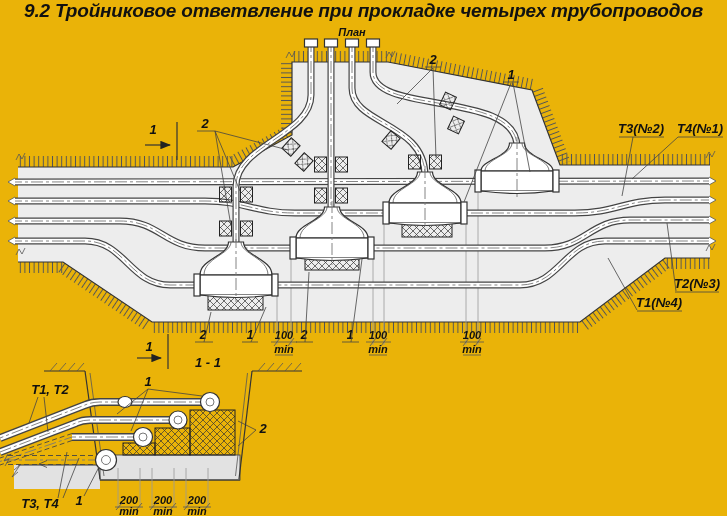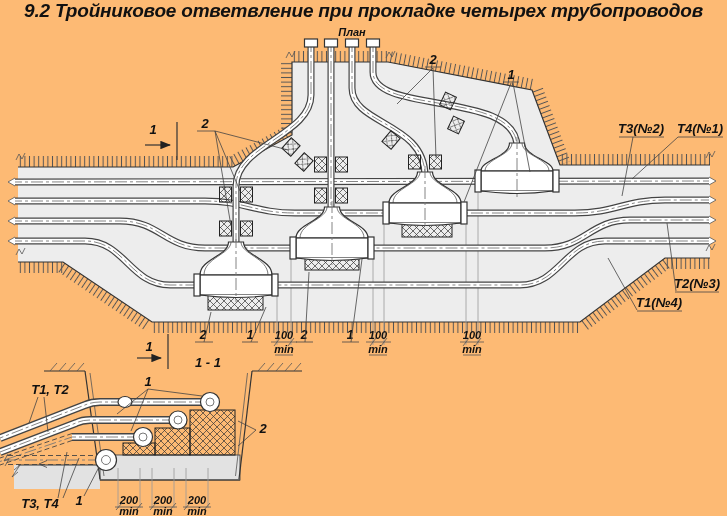--- a/index.html
+++ b/index.html
@@ -1,16 +1,16 @@
 <!DOCTYPE html>
 <html><head>
 <meta charset="utf-8">
 <style>
   html,body{margin:0;padding:0;background:#fff;}
-  #page{position:relative;width:727px;height:516px;background:#fdba74;overflow:hidden;
+  #page{position:relative;width:727px;height:516px;background:#eab308;overflow:hidden;
         font-family:"Liberation Sans",sans-serif;}
   #title{position:absolute;top:0;left:0;width:727px;text-align:center;
          font-size:19px;font-weight:bold;font-style:italic;color:#111;
          white-space:nowrap;letter-spacing:-0.2px;}
   svg{position:absolute;top:0;left:0;}
   svg text{font-family:"Liberation Sans",sans-serif;font-style:italic;font-weight:bold;fill:#111;}
   .t13{font-size:13px}.t12{font-size:12px}.t11{font-size:11px}
   .ln{stroke:#333;stroke-width:1.2;fill:none}
   .thin{stroke:#555;stroke-width:0.8;fill:none}
   .ext{stroke:#999;stroke-width:0.8;fill:none}

